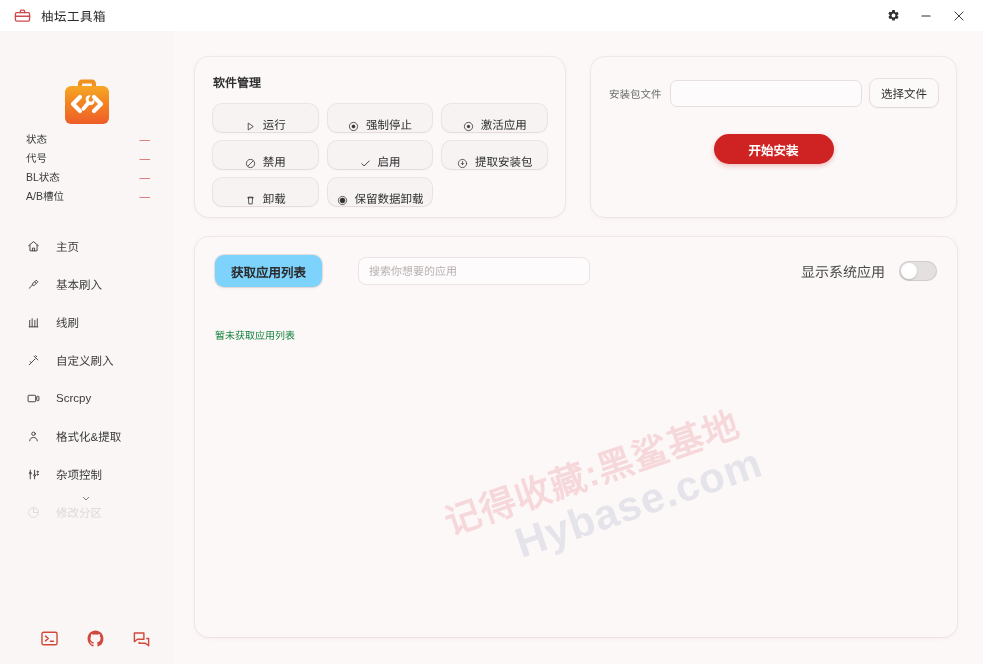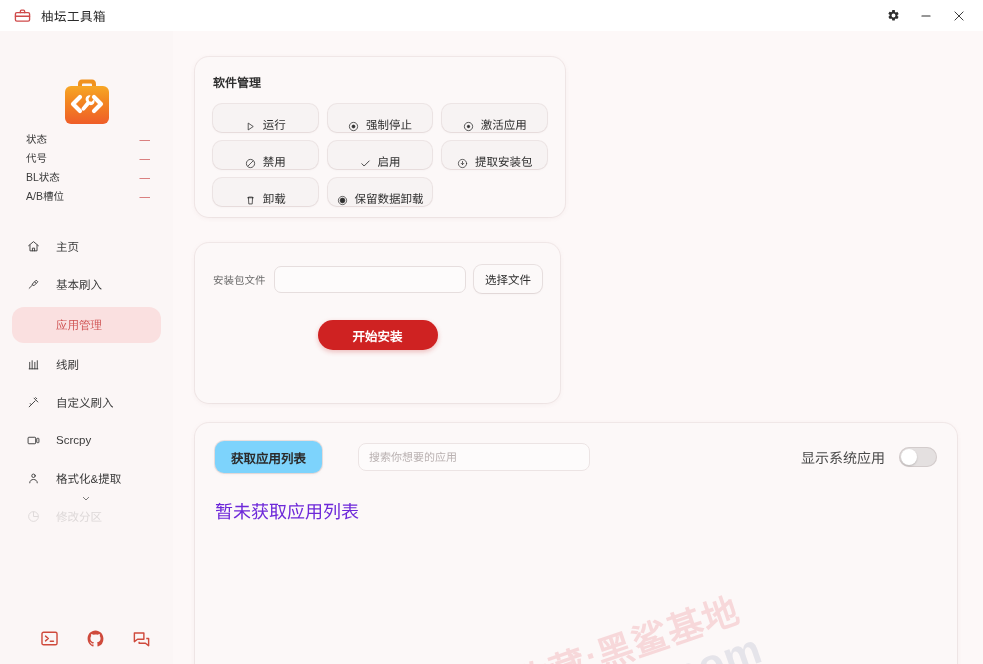--- a/index.html
+++ b/index.html
@@ -150,21 +150,20 @@
     position: absolute;
     left: 173px; top: 31px;
     width: 810px; height: 633px;
     background: #fdf8f8;
     padding: 26px 24px 0 22px;
   }
 
   .row-top {
     display: flex;
     gap: 26px;
-    flex-direction: column;
   }
 
   .card {
     background: #fcf8f8;
     border-radius: 14px;
     box-shadow: 0 1px 5px rgba(160,120,120,.10), 0 0 0 1px rgba(220,200,200,.28);
     position: relative;
   }
 
   .card-manage {
@@ -323,23 +322,23 @@
   .toggle .knob {
     position: absolute;
     left: 2px; top: 2px;
     width: 16px; height: 16px;
     border-radius: 50%;
     background: #ffffff;
     box-shadow: 0 1px 2px rgba(0,0,0,.18);
   }
 
   .empty-msg {
-    margin-top: 24px;
-    font-size: 18px;
-    color: #6d28d9;
+    margin-top: 40px;
+    font-size: 10px;
+    color: #15803d;
   }
 
   
   .watermark {
     position: absolute;
     left: 250px; top: 215px;
     transform: rotate(-19deg);
     pointer-events: none;
     z-index: 9;
     line-height: 1.05;
@@ -452,31 +451,20 @@
         <span class="nico">
           <svg viewBox="0 0 24 24" width="13" height="13" fill="none" stroke="currentColor" stroke-width="1.7" stroke-linecap="round" stroke-linejoin="round">
             <path d="M4 19l7-7"></path>
               <path d="M10 11l4-4 3 3-4 4z"></path>
               <path d="M14 7l3-3 3 3-3 3"></path>
           </svg>
         </span>
         <span>基本刷入</span>
       </div>
 
-      <div class="nav-item active">
-        <span class="nico">
-          <svg viewBox="0 0 24 24" width="13" height="13" fill="none" stroke="currentColor" stroke-width="1.7">
-            <rect x="3" y="3" width="7" height="7" rx="1"></rect>
-              <rect x="14" y="3" width="7" height="7" rx="1"></rect>
-            <rect x="3" y="14" width="7" height="7" rx="1"></rect>
-              <rect x="14" y="14" width="7" height="7" rx="1"></rect>
-          </svg>
-        </span>
-        <span>应用管理</span>
-      </div>
 
       <div class="nav-item">
         <span class="nico">
           <svg viewBox="0 0 24 24" width="13" height="13" fill="none" stroke="currentColor" stroke-width="1.7" stroke-linecap="round">
             <path d="M5 20V8"></path>
               <path d="M9.5 20V5"></path>
               <path d="M14.5 20V8"></path>
               <path d="M19 20V5"></path>
               <path d="M4 20h16"></path>
           </svg>
@@ -509,20 +497,35 @@
       <div class="nav-item">
         <span class="nico">
           <svg viewBox="0 0 24 24" width="13" height="13" fill="none" stroke="currentColor" stroke-width="1.7" stroke-linecap="round" stroke-linejoin="round">
             <circle cx="12" cy="7" r="3.2"></circle>
               <path d="M5 20c0-4 3.2-6.2 7-6.2s7 2.2 7 6.2"></path>
           </svg>
         </span>
         <span>格式化&amp;提取</span>
       </div>
 
+      <div class="nav-item">
+        <span class="nico">
+          <svg viewBox="0 0 24 24" width="13" height="13" fill="none" stroke="currentColor" stroke-width="1.7" stroke-linecap="round">
+            <path d="M6 20V11"></path>
+              <path d="M6 8V4"></path>
+              <circle cx="6" cy="9.5" r="1.7"></circle>
+            <path d="M14 20v-5"></path>
+              <path d="M14 12V4"></path>
+              <circle cx="14" cy="13.5" r="1.7"></circle>
+            <circle cx="19.5" cy="7" r="1.2"></circle>
+              <circle cx="19.5" cy="12" r="1.2"></circle>
+          </svg>
+        </span>
+        <span>杂项控制</span>
+      </div>
 
       <div class="nav-item faded">
         <span class="nico">
           <svg viewBox="0 0 24 24" width="13" height="13" fill="none" stroke="currentColor" stroke-width="1.7">
             <circle cx="12" cy="12" r="9"></circle>
               <path d="M12 3v9h9"></path>
           </svg>
         </span>
         <span>修改分区</span>
       </div>

